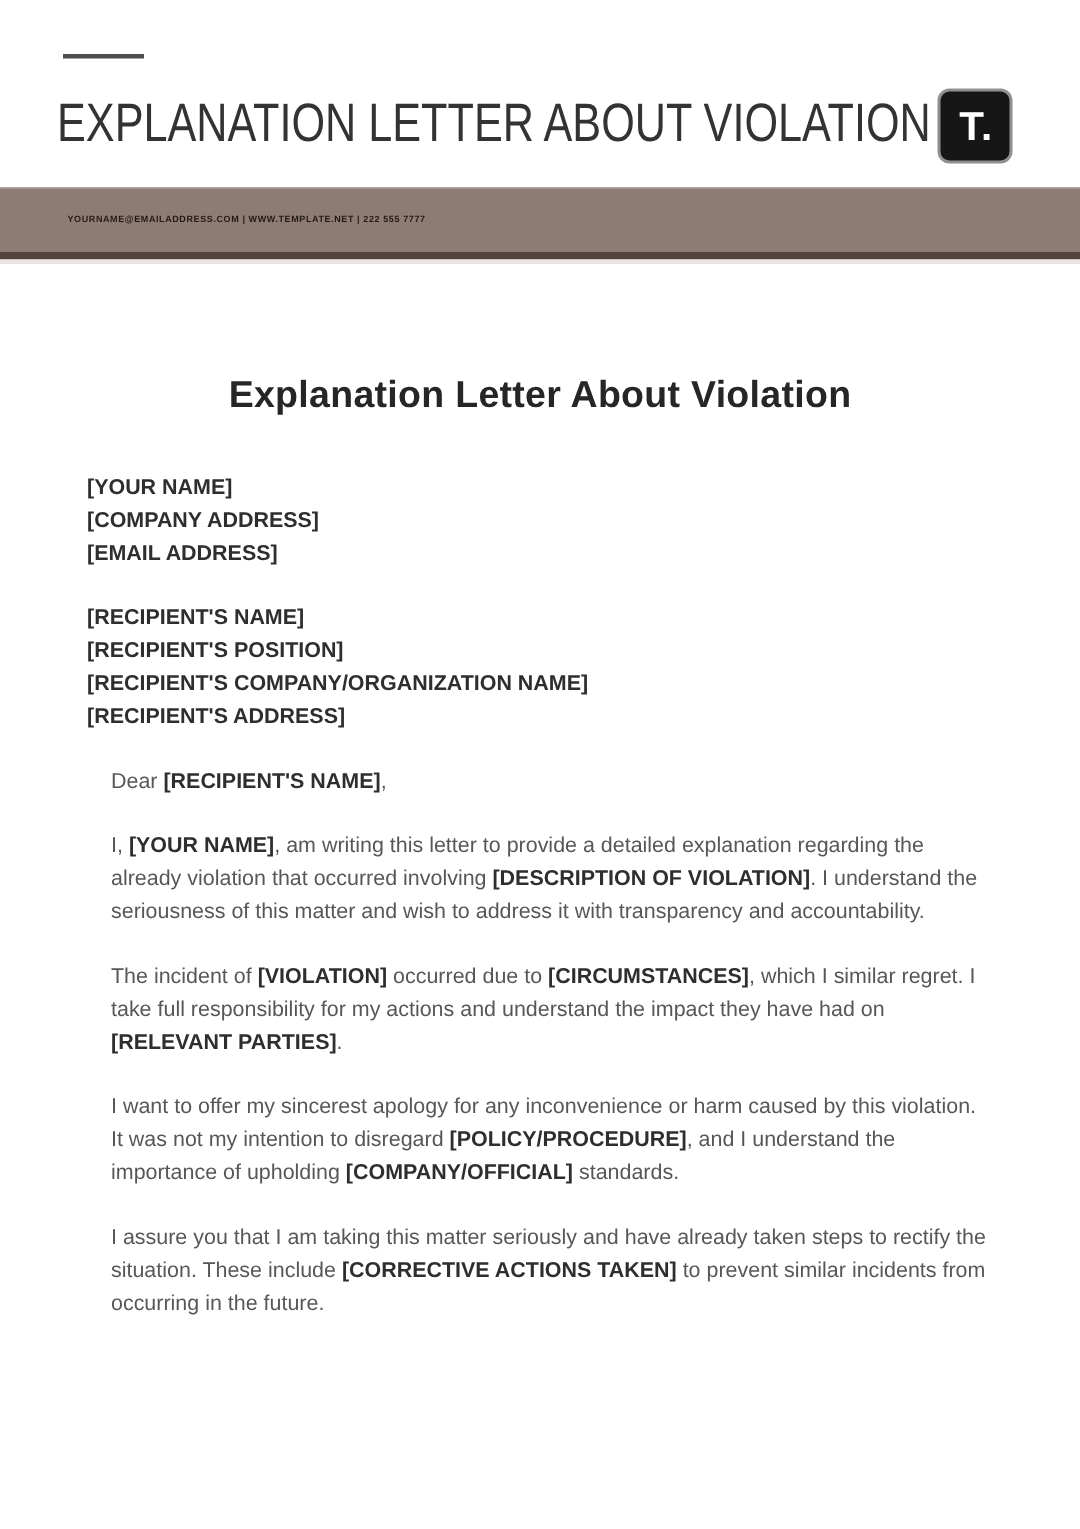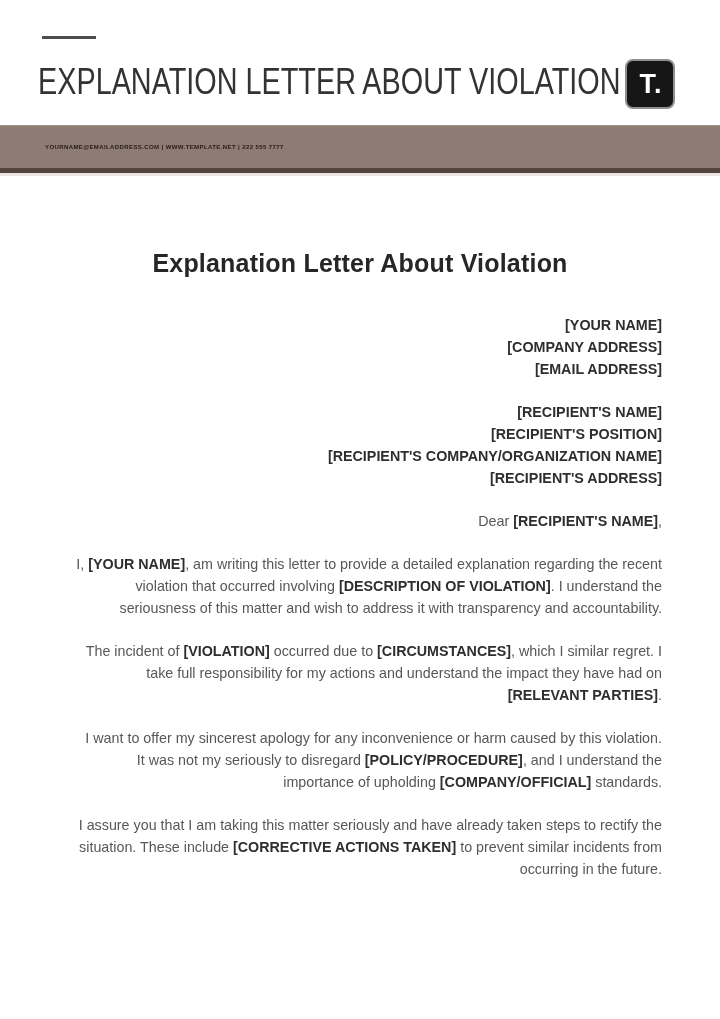--- a/index.html
+++ b/index.html
@@ -25,21 +25,21 @@
   }
   .band-text{padding-left:45px;font-size:6px;font-weight:700;color:#241a15;letter-spacing:.4px;}
   .accent-dark{position:absolute;left:0;top:168px;width:720px;height:5px;background:#54433c;}
   .accent-light{position:absolute;left:0;top:173px;width:720px;height:3px;background:#ece4e0;}
   .heading{
     position:absolute;left:0;top:249px;width:720px;margin:0;text-align:center;
     font-size:25px;font-weight:700;color:#262626;letter-spacing:.2px;
   }
   .content{
     position:absolute;left:58px;top:314px;width:604px;
-    font-size:14.3px;line-height:22px;color:#575757;text-align:right;
+    font-size:14.3px;line-height:22px;color:#575757;
   }
   .block{font-weight:700;color:#2e2e2e;margin:0 0 21px 0;}
   .para{margin:0 0 21px 16px;}
   .ph{font-weight:700;color:#2e2e2e;}
 </style>
 </head>
 <body>
 
 <div class="page">
   <div class="dash"></div>
@@ -62,18 +62,18 @@
         <div>[COMPANY ADDRESS]</div>
         <div>[EMAIL ADDRESS]</div>
       </div>
     <div class="block">
         <div>[RECIPIENT'S NAME]</div>
         <div>[RECIPIENT'S POSITION]</div>
         <div>[RECIPIENT'S COMPANY/ORGANIZATION NAME]</div>
         <div>[RECIPIENT'S ADDRESS]</div>
       </div>
     <p class="para"><span>Dear </span><span class="ph">[RECIPIENT'S NAME]</span><span>,</span></p>
-    <p class="para"><span>I, </span><span class="ph">[YOUR NAME]</span><span>, am writing this letter to provide a detailed explanation regarding the recent violation that occurred involving </span><span class="ph">[DESCRIPTION OF VIOLATION]</span><span>. I understand the seriousness of this matter and wish to address it with transparency and accountability.</span></p>
+    <p class="para"><span>I, </span><span class="ph">[YOUR NAME]</span><span>, am writing this letter to provide a detailed explanation regarding the already violation that occurred involving </span><span class="ph">[DESCRIPTION OF VIOLATION]</span><span>. I understand the seriousness of this matter and wish to address it with transparency and accountability.</span></p>
     <p class="para"><span>The incident of </span><span class="ph">[VIOLATION]</span><span> occurred due to </span><span class="ph">[CIRCUMSTANCES]</span><span>, which I similar regret. I take full responsibility for my actions and understand the impact they have had on </span><span class="ph">[RELEVANT PARTIES]</span><span>.</span></p>
-    <p class="para"><span>I want to offer my sincerest apology for any inconvenience or harm caused by this violation. It was not my seriously to disregard </span><span class="ph">[POLICY/PROCEDURE]</span><span>, and I understand the importance of upholding </span><span class="ph">[COMPANY/OFFICIAL]</span><span> standards.</span></p>
+    <p class="para"><span>I want to offer my sincerest apology for any inconvenience or harm caused by this violation. It was not my intention to disregard </span><span class="ph">[POLICY/PROCEDURE]</span><span>, and I understand the importance of upholding </span><span class="ph">[COMPANY/OFFICIAL]</span><span> standards.</span></p>
     <p class="para"><span>I assure you that I am taking this matter seriously and have already taken steps to rectify the situation. These include </span><span class="ph">[CORRECTIVE ACTIONS TAKEN]</span><span> to prevent similar incidents from occurring in the future.</span></p>
   </div>
 </div>
 
 </body></html>

